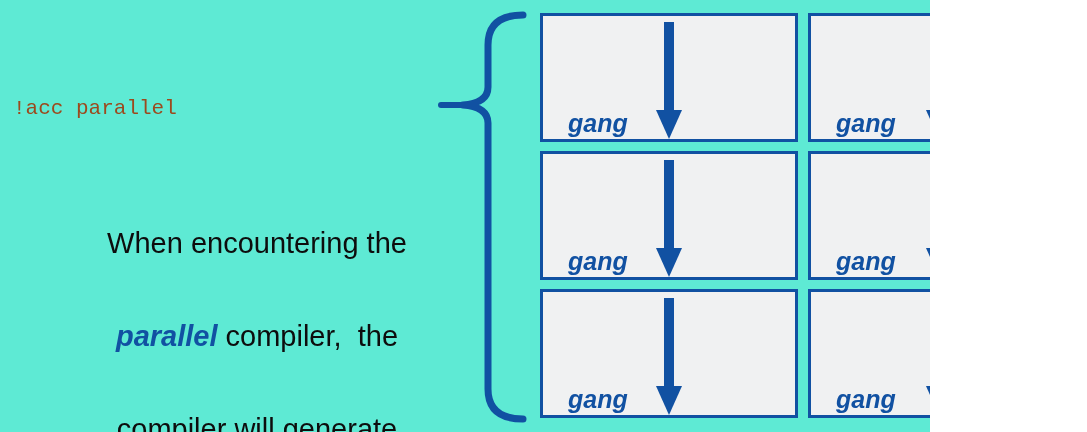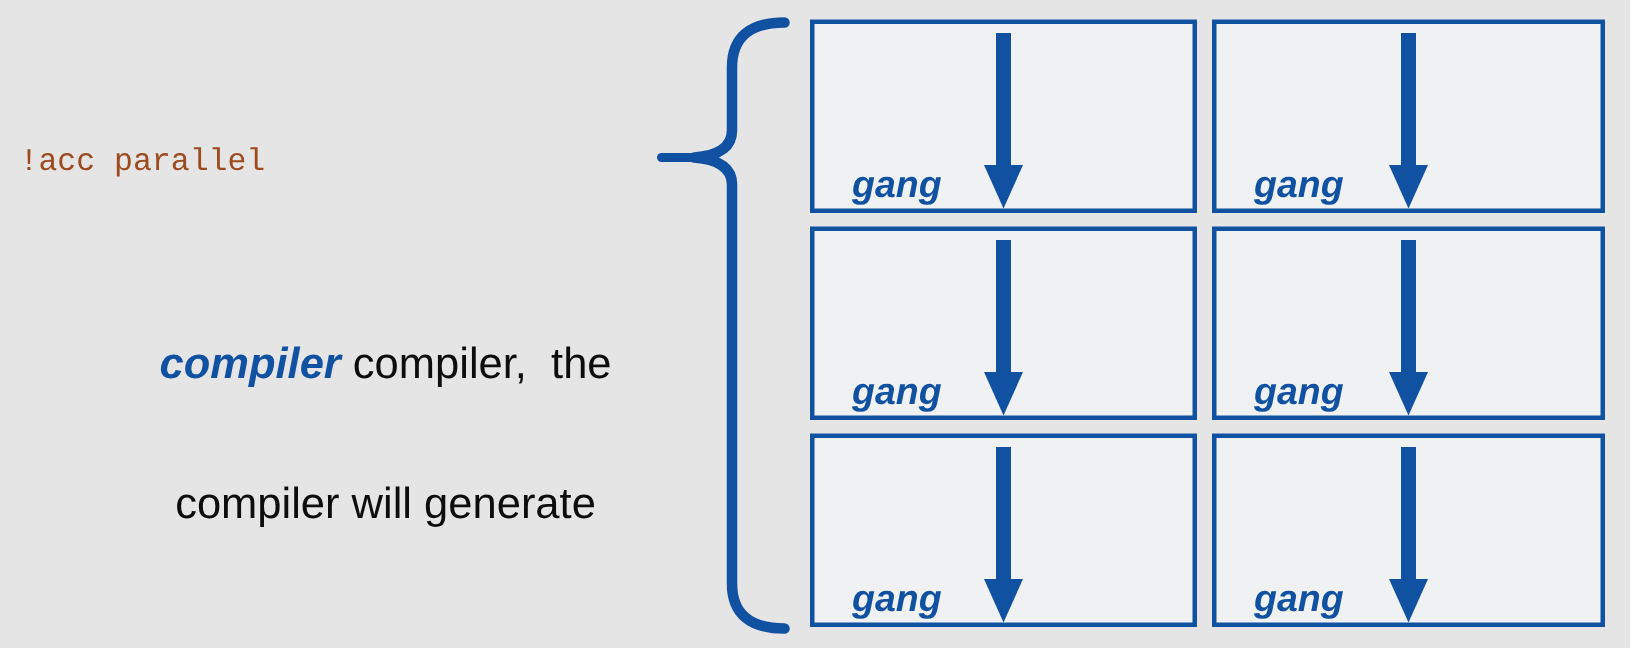--- a/index.html
+++ b/index.html
@@ -1,20 +1,20 @@
 <!DOCTYPE html>
 <html><head>
 <meta charset="utf-8">
 <style>
   html, body { margin: 0; padding: 0; background: #ffffff; }
   .slide {
     position: relative;
-    width: 1087px;
+    width: 930px;
     height: 432px;
-    background: #e5e5e5;
+    background: #5eead4;
     overflow: hidden;
     font-family: "Liberation Sans", sans-serif;
   }
 
   
   .code {
     position: absolute;
     left: 13px;
     top: 96px;
     font-family: "Liberation Mono", "DejaVu Sans Mono", monospace;
@@ -83,21 +83,22 @@
   }
 </style>
 </head>
 <body>
 
 <div class="slide">
 
   <div class="code">!acc parallel</div>
 
   <div class="para">
-    <div><span class="kw">compiler</span><span> compiler,  the</span></div>
+    <div><span>When encountering the</span></div>
+    <div><span class="kw">parallel</span><span> compiler,  the</span></div>
     <div><span>compiler will generate</span></div>
     
     
     
   </div>
 
   <svg class="brace-svg" viewBox="0 0 1087 432">
     <path d="M 523 15 Q 488 15 488 45 L 488 87 Q 488 103 463 105 Q 488 107 488 123 L 488 389 Q 488 419 523 419" fill="none" stroke="#1151a2" stroke-width="7" stroke-linecap="round" stroke-linejoin="round"></path>
     <line x1="441" y1="105" x2="463" y2="105" stroke="#1151a2" stroke-width="6" stroke-linecap="round"></line>
   </svg>

